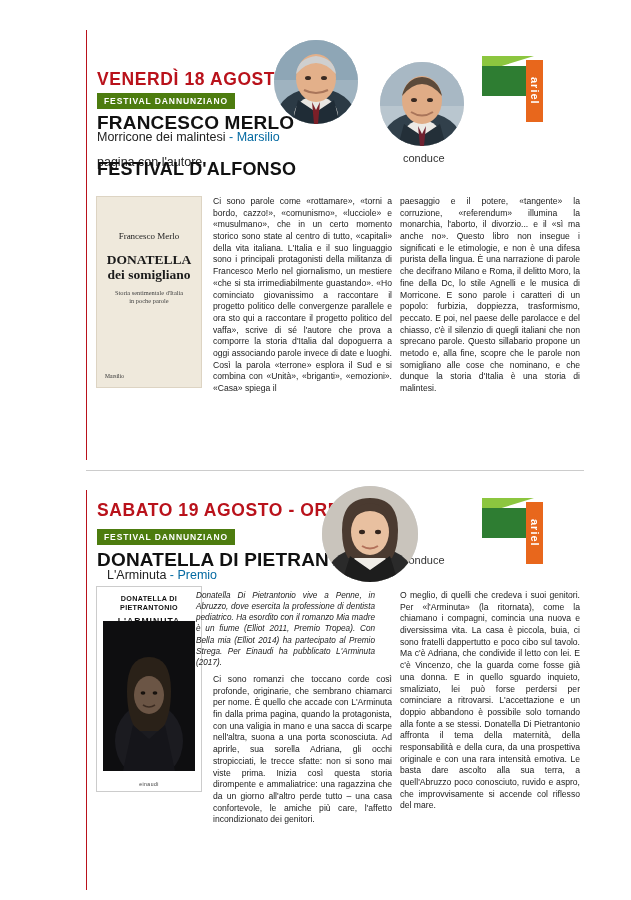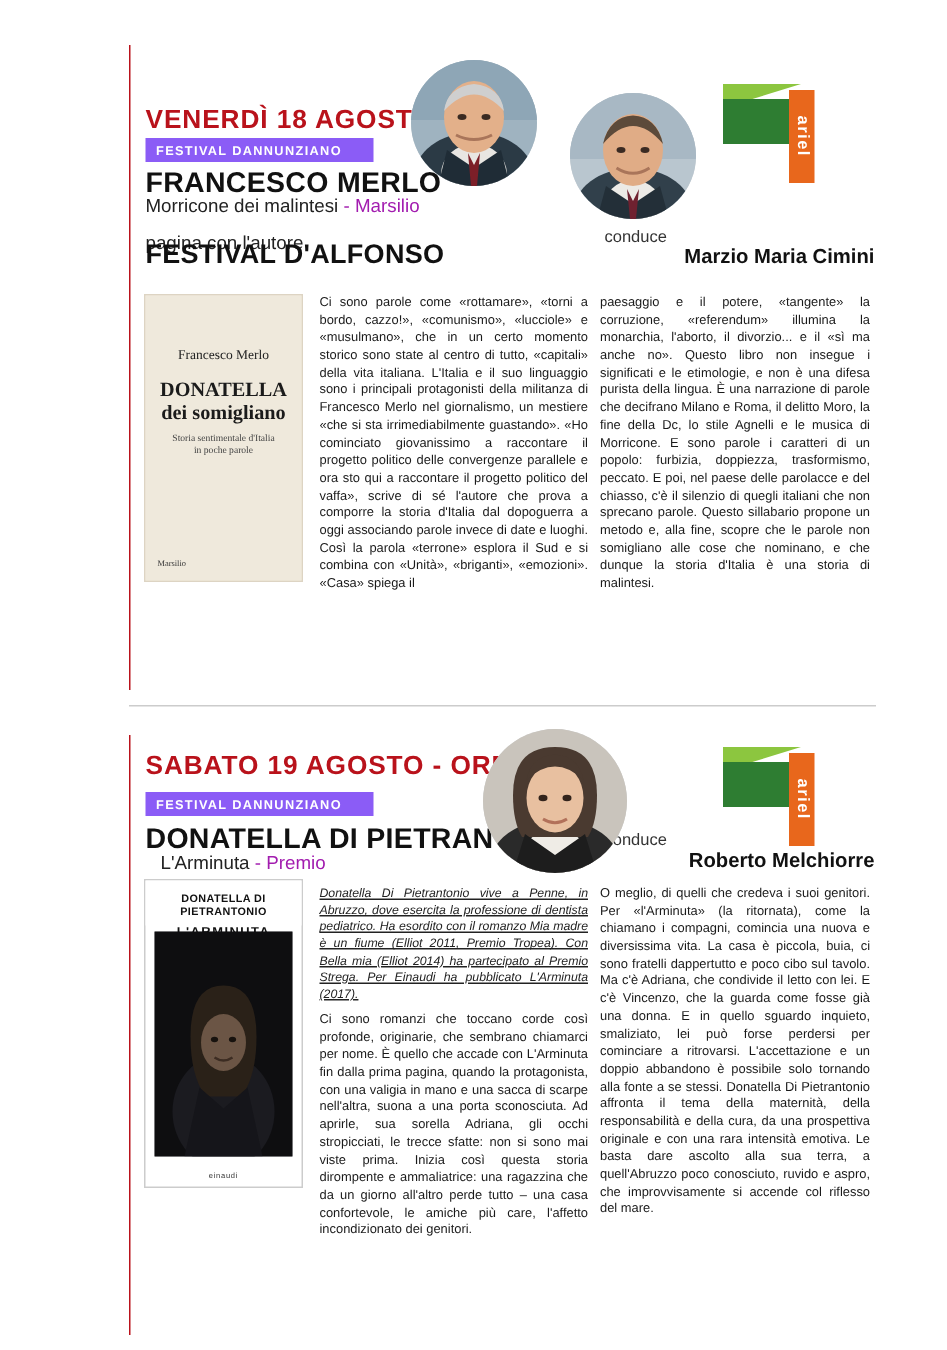--- a/index.html
+++ b/index.html
@@ -19,31 +19,31 @@
   
   .ev1{position:absolute;left:0;top:0;width:631px;height:470px;}
   .ev2{position:absolute;left:0;top:478px;width:631px;height:422px;}
 
   .date{
     font-family:"Liberation Sans", sans-serif;
     font-weight:bold;font-size:17.5px;letter-spacing:0.6px;
     color:#b9121b;line-height:1.18;
   }
   .fest-bar{
-    display:inline-block;background:#8b5cf6;color:#ffffff;
+    display:inline-block;background:#4d7c0f;color:#ffffff;
     font-weight:bold;font-size:8.5px;letter-spacing:0.9px;
-    padding:3px 21px 3px 7px;
+    padding:3px 7px 3px 7px;
   }
   .author-name{
     font-weight:bold;font-size:19px;letter-spacing:0.2px;color:#111;
     margin-top:7px;
   }
   .book-line{font-size:12.5px;color:#222;margin-top:2px;}
   .book-title{font-style:normal;}
-  .book-pub{color:#a21caf;}
+  .book-pub{color:#0369a1;}
   .dialog-lbl{font-size:12.5px;color:#222;margin-top:9px;}
   .dialog-name{font-weight:bold;font-size:18px;color:#111;letter-spacing:0.2px;}
   .conduce-lbl{font-size:11px;color:#333;text-align:left;}
   .conduce-name{font-weight:bold;font-size:13.5px;color:#111;text-align:right;}
 
   
   .photo{
     border-radius:50%;overflow:hidden;position:absolute;
     background:#cfd3d6;
   }
@@ -121,21 +121,20 @@
     <div class="author-name" style="position:absolute;left:97px;top:105px;">FRANCESCO MERLO</div>
     <div class="book-line" style="position:absolute;left:97px;top:128px;">
       <span class="book-title">Morricone dei malintesi</span>
       <span class="book-pub">- Marsilio</span>
     </div>
 
     <div class="dialog-lbl" style="position:absolute;left:97px;top:146px;">pagina con l'autore</div>
     <div class="dialog-name" style="position:absolute;left:97px;top:159px;">FESTIVAL D'ALFONSO</div>
 
     <div class="conduce-lbl" style="position:absolute;right:48px;top:152px;width:180px;">conduce</div>
-    <div class="conduce-name" style="position:absolute;right:48px;top:163px;width:200px;">Marzio Maria Cimini</div>
 
     <div class="photo" style="left:274px;top:40px;width:84px;height:84px;">
       <svg width="84" height="84" viewBox="0 0 84 84">
         <rect width="84" height="84" fill="#9fb3c0"></rect>
         <rect x="0" y="0" width="84" height="40" fill="#8ea6b6"></rect>
         <ellipse cx="42" cy="78" rx="40" ry="30" fill="#2b3a45"></ellipse>
         <ellipse cx="42" cy="76" rx="22" ry="20" fill="#e8e6e2"></ellipse>
         <ellipse cx="42" cy="38" rx="20" ry="24" fill="#e3b08a"></ellipse>
         <path d="M22 34 Q42 12 62 34 Q60 18 42 16 Q24 18 22 34Z" fill="#cfcfcf"></path>
         <ellipse cx="34" cy="38" rx="3" ry="2" fill="#3a2a22"></ellipse>
@@ -198,21 +197,20 @@
       <span class="fest-bar">FESTIVAL DANNUNZIANO</span>
     </div>
 
     <div class="author-name" style="position:absolute;left:97px;top:64px;">DONATELLA DI PIETRANTONIO</div>
     <div class="book-line" style="position:absolute;left:107px;top:88px;">
       <span class="book-title">L'Arminuta</span>
       <span class="book-pub">- Premio</span>
     </div>
 
     <div class="conduce-lbl" style="position:absolute;right:48px;top:76px;width:180px;">conduce</div>
-    <div class="conduce-name" style="position:absolute;right:48px;top:88px;width:220px;">Roberto Melchiorre</div>
 
     <div class="photo" style="left:322px;top:8px;width:96px;height:96px;">
       <svg width="96" height="96" viewBox="0 0 96 96">
         <rect width="96" height="96" fill="#c9c4bc"></rect>
         <ellipse cx="48" cy="92" rx="44" ry="32" fill="#2a2a2a"></ellipse>
         <ellipse cx="48" cy="88" rx="22" ry="22" fill="#efece6"></ellipse>
         <path d="M20 44 Q20 12 48 12 Q76 12 76 44 Q76 62 70 72 L26 72 Q20 62 20 44Z" fill="#4a3a30"></path>
         <ellipse cx="48" cy="46" rx="19" ry="23" fill="#e8c0a0"></ellipse>
         <path d="M29 34 Q48 16 67 34 Q64 18 48 17 Q32 18 29 34Z" fill="#4a3a30"></path>
         <ellipse cx="40" cy="46" rx="3" ry="2.2" fill="#33241c"></ellipse>
@@ -243,20 +241,20 @@
           <ellipse cx="46" cy="74" rx="15" ry="19" fill="#6b5545"></ellipse>
           <ellipse cx="40" cy="72" rx="2.4" ry="1.8" fill="#17120e"></ellipse>
           <ellipse cx="52" cy="72" rx="2.4" ry="1.8" fill="#17120e"></ellipse>
           <path d="M40 84 Q46 88 52 84" stroke="#3c2c22" stroke-width="1.6" fill="none"></path>
           <path d="M30 104 L46 118 L62 104 L72 150 L20 150Z" fill="#15151a"></path>
         </svg>
       </div>
       <div class="c2-pub">einaudi</div>
     </div>
 
-    <div class="bio" style="left:213px;top:112px;width:179px;text-decoration:underline;">Donatella Di Pietrantonio vive a Penne, in Abruzzo, dove esercita la professione di dentista pediatrico. Ha esordito con il romanzo Mia madre è un fiume (Elliot 2011, Premio Tropea). Con Bella mia (Elliot 2014) ha partecipato al Premio Strega. Per Einaudi ha pubblicato L'Arminuta (2017).</div>
+    <div class="bio" style="left:196px;top:112px;width:179px;">Donatella Di Pietrantonio vive a Penne, in Abruzzo, dove esercita la professione di dentista pediatrico. Ha esordito con il romanzo Mia madre è un fiume (Elliot 2011, Premio Tropea). Con Bella mia (Elliot 2014) ha partecipato al Premio Strega. Per Einaudi ha pubblicato L'Arminuta (2017).</div>
 
     <div class="col" style="left:213px;top:196px;width:179px;">Ci sono romanzi che toccano corde così profonde, originarie, che sembrano chiamarci per nome. È quello che accade con L'Arminuta fin dalla prima pagina, quando la protagonista, con una valigia in mano e una sacca di scarpe nell'altra, suona a una porta sconosciuta. Ad aprirle, sua sorella Adriana, gli occhi stropicciati, le trecce sfatte: non si sono mai viste prima. Inizia così questa storia dirompente e ammaliatrice: una ragazzina che da un giorno all'altro perde tutto – una casa confortevole, le amiche più care, l'affetto incondizionato dei genitori.</div>
     <div class="col" style="left:400px;top:112px;width:180px;">O meglio, di quelli che credeva i suoi genitori. Per «l'Arminuta» (la ritornata), come la chiamano i compagni, comincia una nuova e diversissima vita. La casa è piccola, buia, ci sono fratelli dappertutto e poco cibo sul tavolo. Ma c'è Adriana, che condivide il letto con lei. E c'è Vincenzo, che la guarda come fosse già una donna. E in quello sguardo inquieto, smaliziato, lei può forse perdersi per cominciare a ritrovarsi. L'accettazione e un doppio abbandono è possibile solo tornando alla fonte a se stessi.
 Donatella Di Pietrantonio affronta il tema della maternità, della responsabilità e della cura, da una prospettiva originale e con una rara intensità emotiva. Le basta dare ascolto alla sua terra, a quell'Abruzzo poco conosciuto, ruvido e aspro, che improvvisamente si accende col riflesso del mare.</div>
   </div>
 
 </div>
 
 </body></html>

